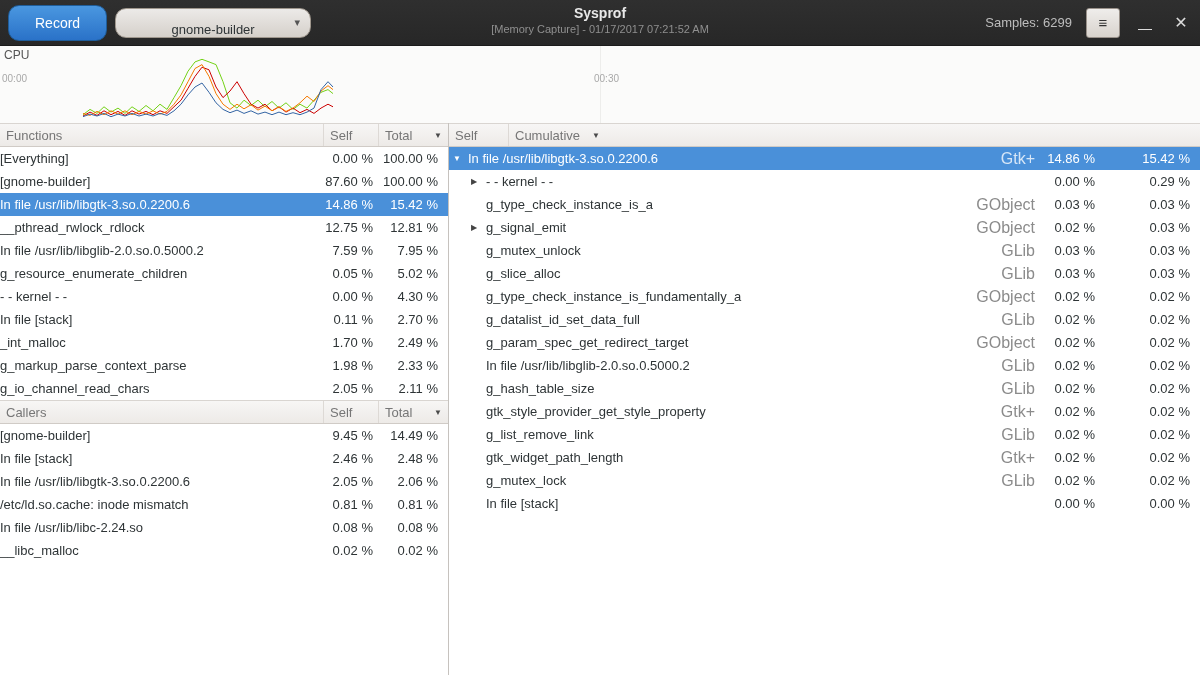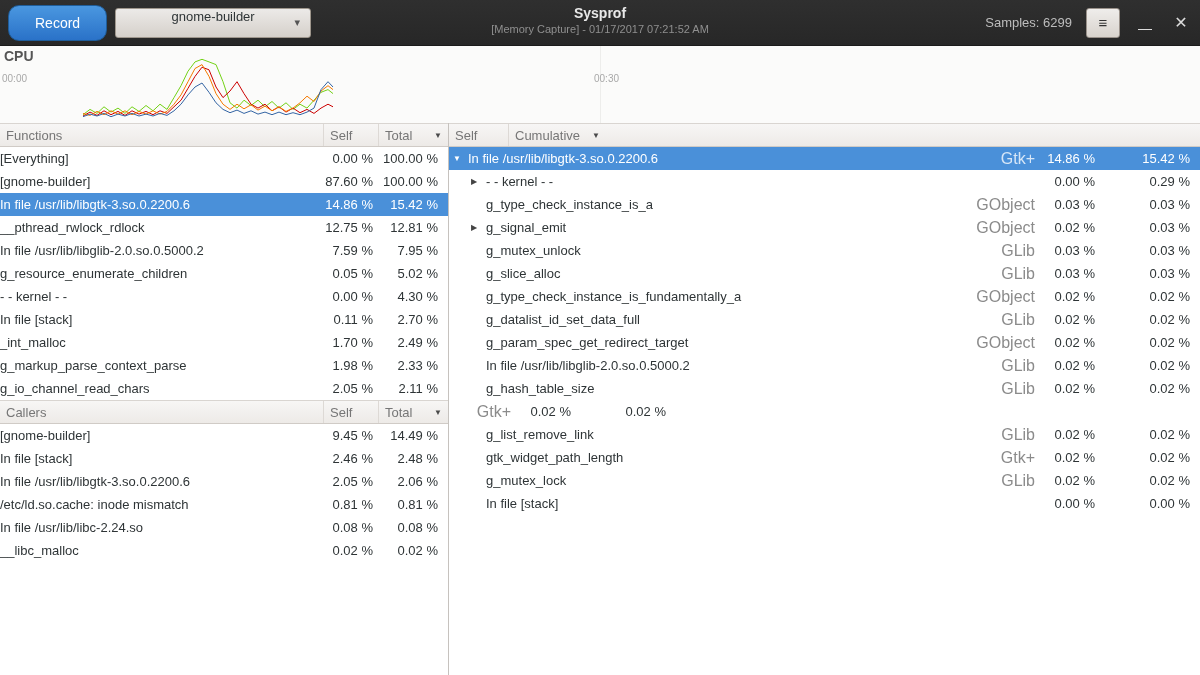--- a/index.html
+++ b/index.html
@@ -8,39 +8,39 @@
   .window { width:1200px; height:675px; display:flex; flex-direction:column; }
 
   
   .headerbar { height:46px; flex:none; background:linear-gradient(#2f2f2f,#272727);
     border-bottom:1px solid #1b1b1b; display:flex; align-items:center; padding:0 8px;
     position:relative; color:#eee; }
   .record-btn { height:36px; padding:0 26px; font-size:14px; color:#fff;
     background:linear-gradient(#4a97e0,#2a72c8); border:1px solid #1f5d9a; border-radius:11px; cursor:pointer;
     font-family:"Liberation Sans",sans-serif; }
   .process-select { height:30px; width:196px; margin-left:8px; position:relative;
-    background:linear-gradient(#eceae8,#d5d0ca); border:1px solid #9f978d; border-radius:3px;
-    color:#2e3436; font-size:13px; display:flex; align-items:flex-start; justify-content:center; cursor:pointer;
+    background:linear-gradient(#eceae8,#d5d0ca); border:1px solid #9f978d; border-radius:11px;
+    color:#2e3436; font-size:13px; display:flex; align-items:flex-end; justify-content:center; cursor:pointer;
     font-family:"Liberation Sans",sans-serif; }
   .process-select .arrow { position:absolute; right:10px; top:7px; font-size:11px; color:#555; }
   .title-box { position:absolute; left:0; right:0; top:5px; text-align:center; pointer-events:none; }
   .title { font-size:14px; font-weight:bold; color:#e8e8e8; }
   .subtitle { font-size:11px; color:#8f8f8f; margin-top:2px; }
   .header-right { margin-left:auto; display:flex; align-items:center; gap:14px; z-index:2; }
   .samples { font-size:13px; color:#bdbdbd; }
   .menu-btn { width:34px; height:30px; background:linear-gradient(#efedeb,#d8d3cd);
     border:1px solid #99918a; border-radius:3px; color:#333; font-size:15px; cursor:pointer; }
   .win-btn { background:none; border:none; color:#dcdcdc; cursor:pointer; width:22px; }
   .min-btn { font-size:14px; padding-top:10px; }
   .close-btn { font-size:16px; }
 
   
   .cpu-graph { height:77px; flex:none; background:#fbfbfa; position:relative; }
   .cpu-graph svg { position:absolute; left:0; top:0; }
-  .cpu-label { position:absolute; top:2px; left:4px; font-size:14px; color:#555;font-weight:bold; }
+  .cpu-label { position:absolute; top:2px; left:4px; font-size:12px; color:#555; }
   .tick { position:absolute; top:27px; font-size:10px; color:#a8a8a8; }
   .tick.t0 { left:2px; }
   .tick.t30 { left:594px; }
   .midline { position:absolute; left:600px; top:0; bottom:0; width:1px; background:#ededeb; }
 
   
   .main { flex:1; display:flex; min-height:0; }
   .left-panel { width:449px; flex:none; border-right:1px solid #c6c2be; display:flex;
     flex-direction:column; background:#fff; }
   .right-panel { flex:1; min-width:0; display:flex; flex-direction:column; background:#fff; }
@@ -328,20 +328,24 @@
           <div class="trow">
             <span class="cell-name" style="padding-left: 22px;">
               <span class="expander"></span>
               <span class="dtext">g_hash_table_size</span>
             </span>
             <span class="cell-lib">GLib</span>
             <span class="cell-self2">0.02 %</span>
             <span class="cell-cum">0.02 %</span>
           </div>
           <div class="trow">
+            <span class="cell-name" style="padding-left: 22px;">
+              <span class="expander"></span>
+              <span class="dtext">gtk_style_provider_get_style_property</span>
+            </span>
             <span class="cell-lib">Gtk+</span>
             <span class="cell-self2">0.02 %</span>
             <span class="cell-cum">0.02 %</span>
           </div>
           <div class="trow">
             <span class="cell-name" style="padding-left: 22px;">
               <span class="expander"></span>
               <span class="dtext">g_list_remove_link</span>
             </span>
             <span class="cell-lib">GLib</span>

